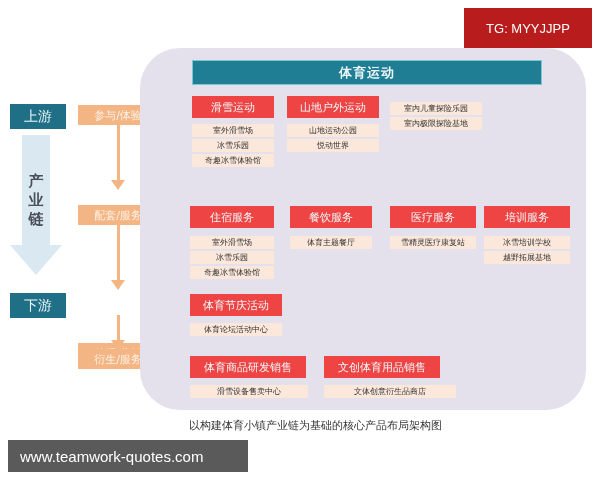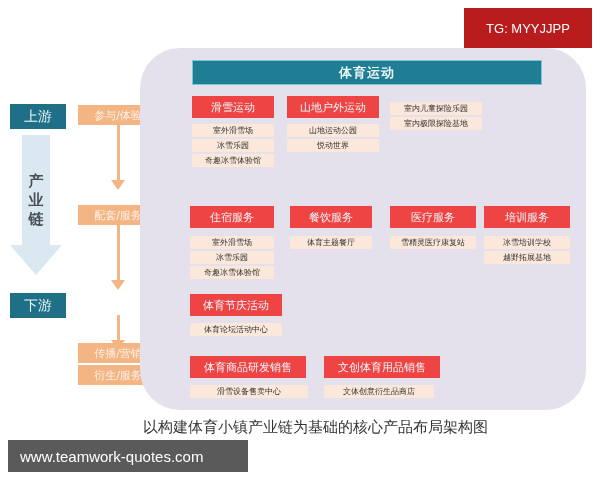--- a/index.html
+++ b/index.html
@@ -47,21 +47,21 @@
   .chain-body { left:22px; top:135px; width:28px; height:110px; background:#d9e8f1; }
   .chain-head {
     left:10px; top:245px; width:0; height:0;
     border-left:26px solid transparent; border-right:26px solid transparent;
     border-top:30px solid #d9e8f1;
   }
   .chain-text {
     left:22px; top:172px; width:28px; color:#4a4f58; font-size:15px; font-weight:bold;
     display:flex; flex-direction:column; align-items:center; line-height:19px;
   }
-  .caption { left:0; top:418px; width:596px; text-align:center; font-size:15px; color:#333; padding-left:35px; }
+  .caption { left:0; top:418px; width:596px; text-align:center; font-size:11px; color:#333; padding-left:35px; }
   .wm-top {
     left:464px; top:8px; width:128px; height:40px; background:#b91c1c; color:#fff;
     font-family:"Liberation Sans", sans-serif; font-size:13px;
     display:flex; align-items:center; justify-content:center;
   }
   .wm-bottom {
     left:8px; top:440px; width:240px; height:32px; background:#5a5a5a; color:#fff;
     font-family:"Liberation Sans", sans-serif; font-size:15px;
     display:flex; align-items:center; padding-left:12px;
   }
@@ -86,21 +86,21 @@
 <div class="abs varrow" style="top:180px;"></div>
 
 <div class="abs stage" style="top:205px;">配套/服务</div>
 <div class="abs vline" style="top:225px;height:55px;"></div>
 <div class="abs varrow" style="top:280px;"></div>
 
 <div class="abs stage" style="top:295px;margin-top:48px;">传播/营销</div>
 <div class="abs vline" style="top:315px;height:25px;"></div>
 <div class="abs varrow" style="top:340px;"></div>
 
-<div class="abs stage" style="top:365px;">衍生/服务</div>
+<div class="abs stage" style="top:349px;">衍生/服务</div>
 
 <div class="abs panel"></div>
 <div class="abs main-title">体育运动</div>
 
 <div class="abs" style="left:192px;top:96px;width:82px;">
   <div class="cat">滑雪运动</div>
   <div style="height:6px"></div>
   <div class="item">室外滑雪场</div>
   <div class="item">冰雪乐园</div>
   <div class="item">奇趣冰雪体验馆</div>
@@ -148,17 +148,17 @@
 </div>
 
 <div class="abs" style="left:190px;top:356px;width:118px;">
   <div class="cat" style="width:116px">体育商品研发销售</div>
   <div style="height:7px"></div>
   <div class="item" style="width:118px">滑雪设备售卖中心</div>
 </div>
 <div class="abs" style="left:324px;top:356px;width:118px;">
   <div class="cat" style="width:116px">文创体育用品销售</div>
   <div style="height:7px"></div>
-  <div class="item" style="width:110px">文体创意衍生品商店</div>
+  <div class="item" style="width:132px">文体创意衍生品商店</div>
 </div>
 
 <div class="abs caption">以构建体育小镇产业链为基础的核心产品布局架构图</div>
 <div class="abs wm-bottom">www.teamwork-quotes.com</div>
 
 </body></html>

